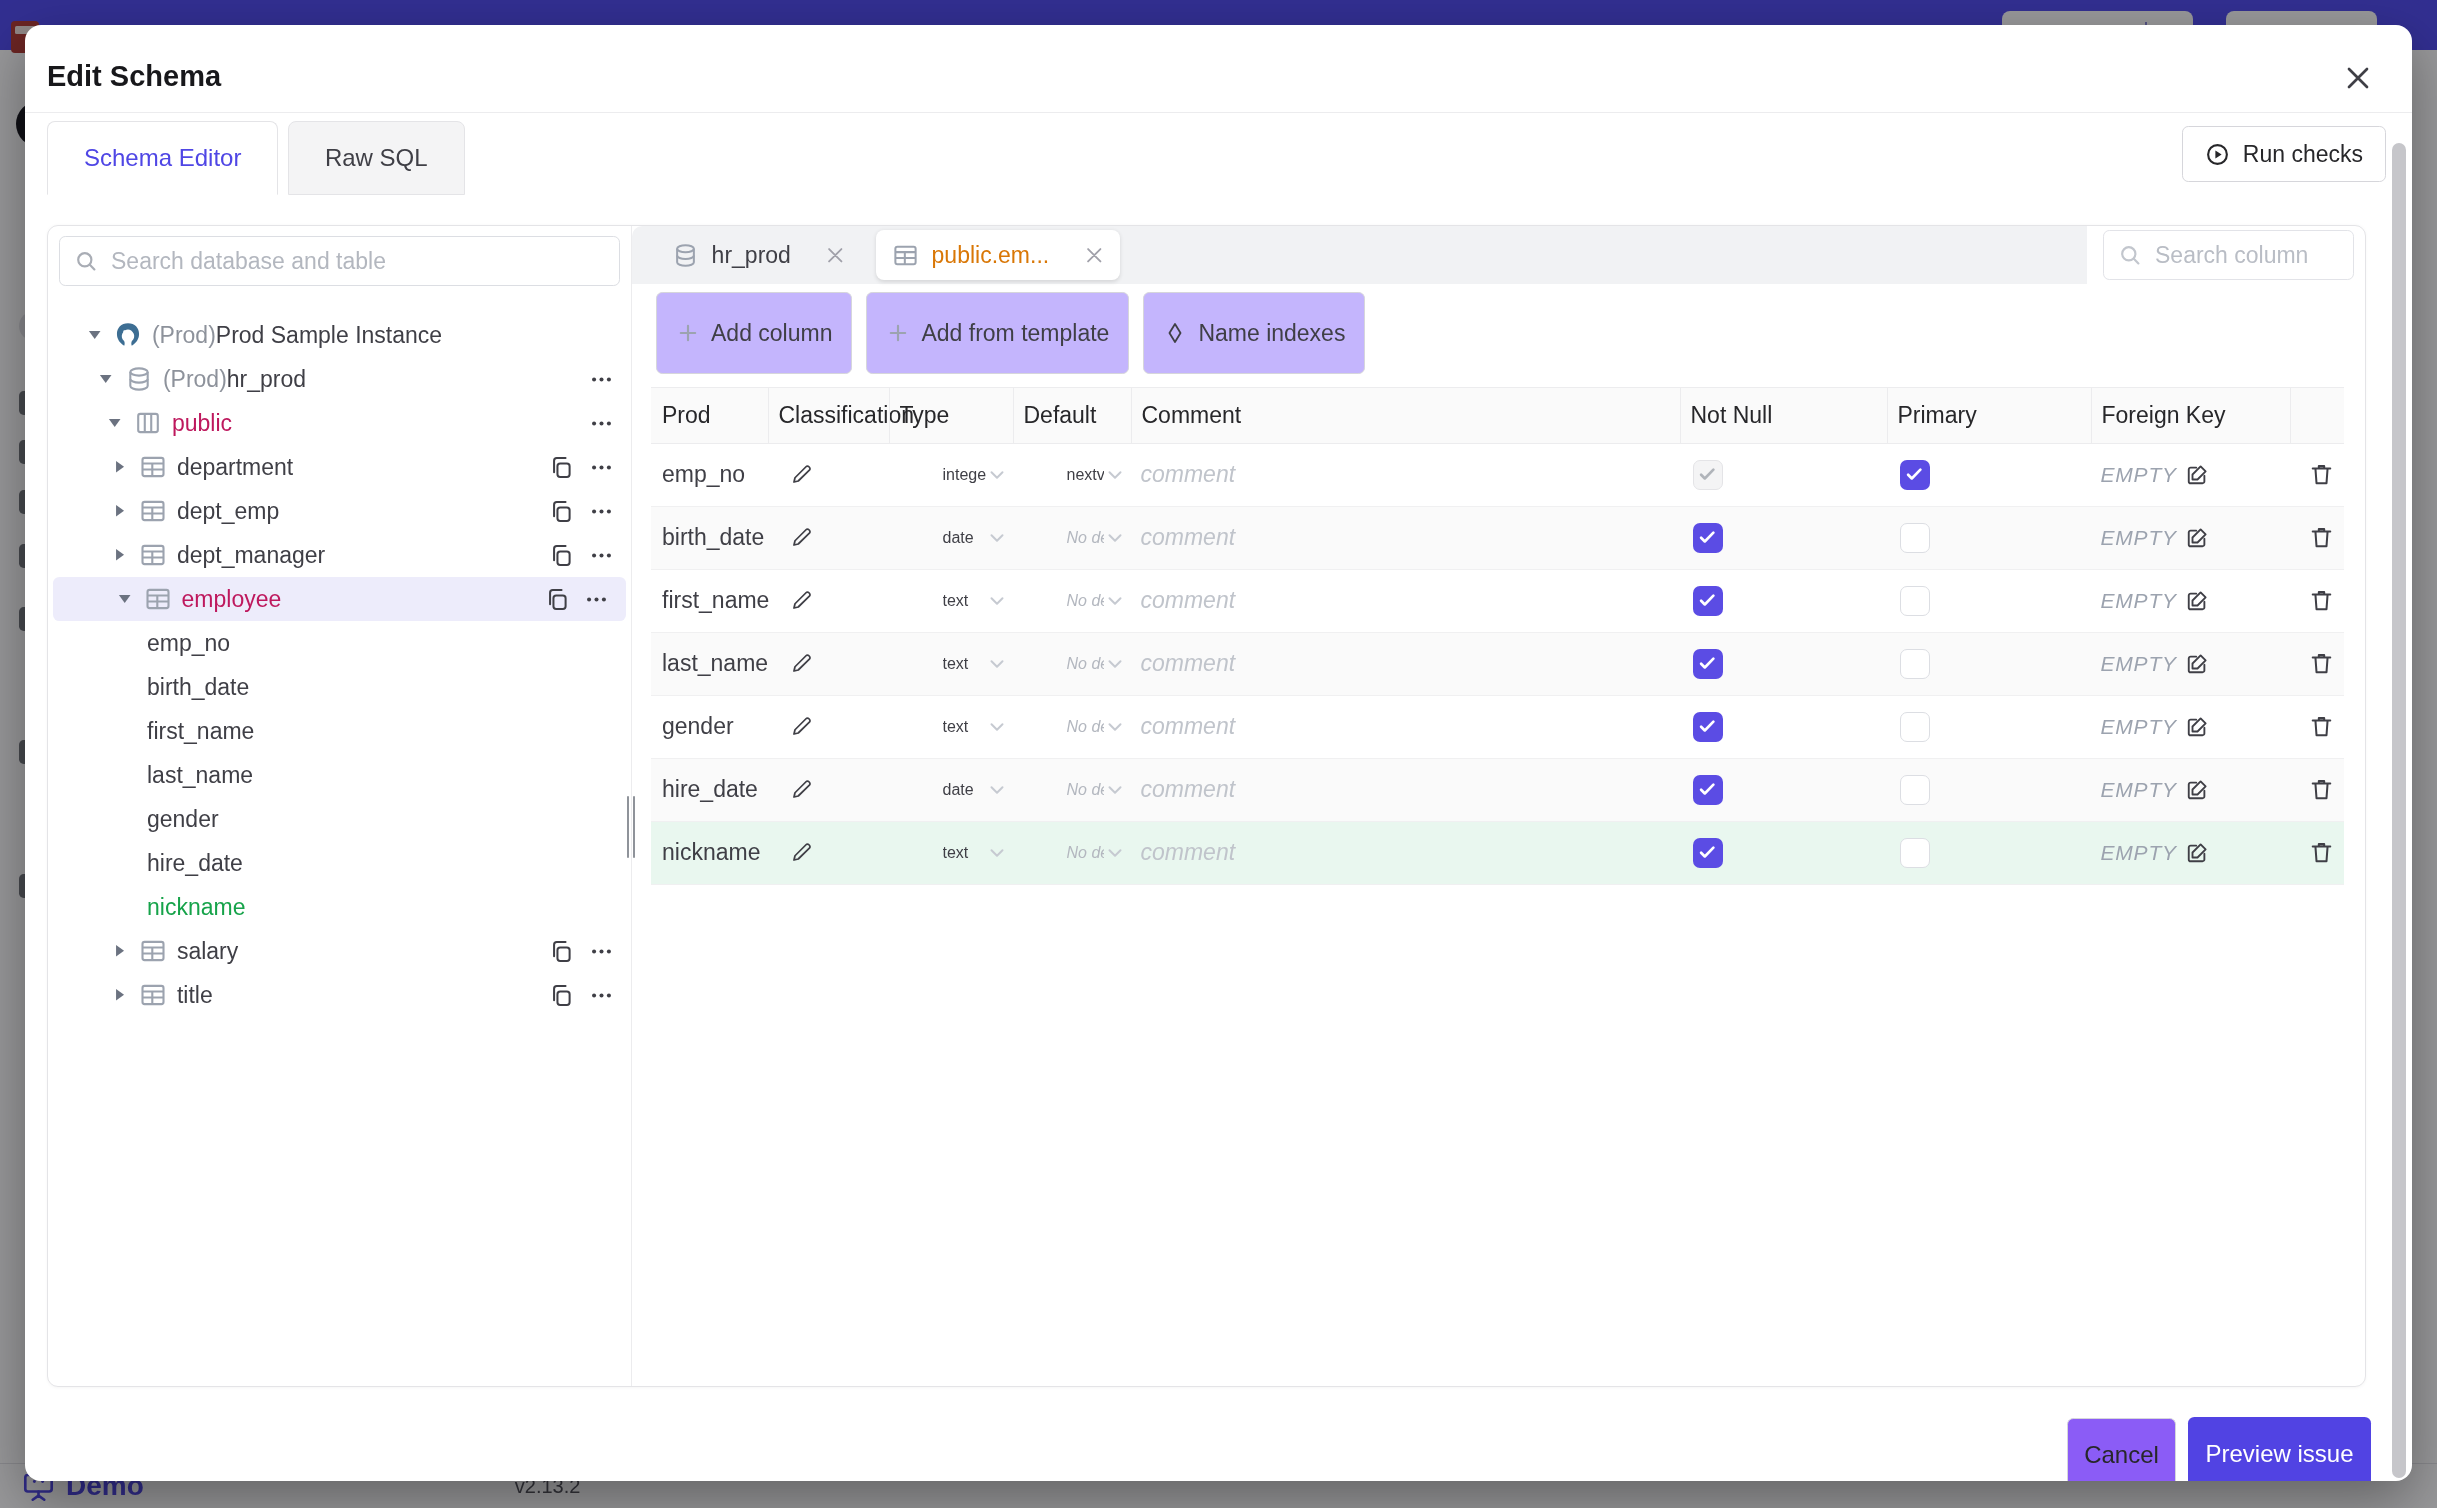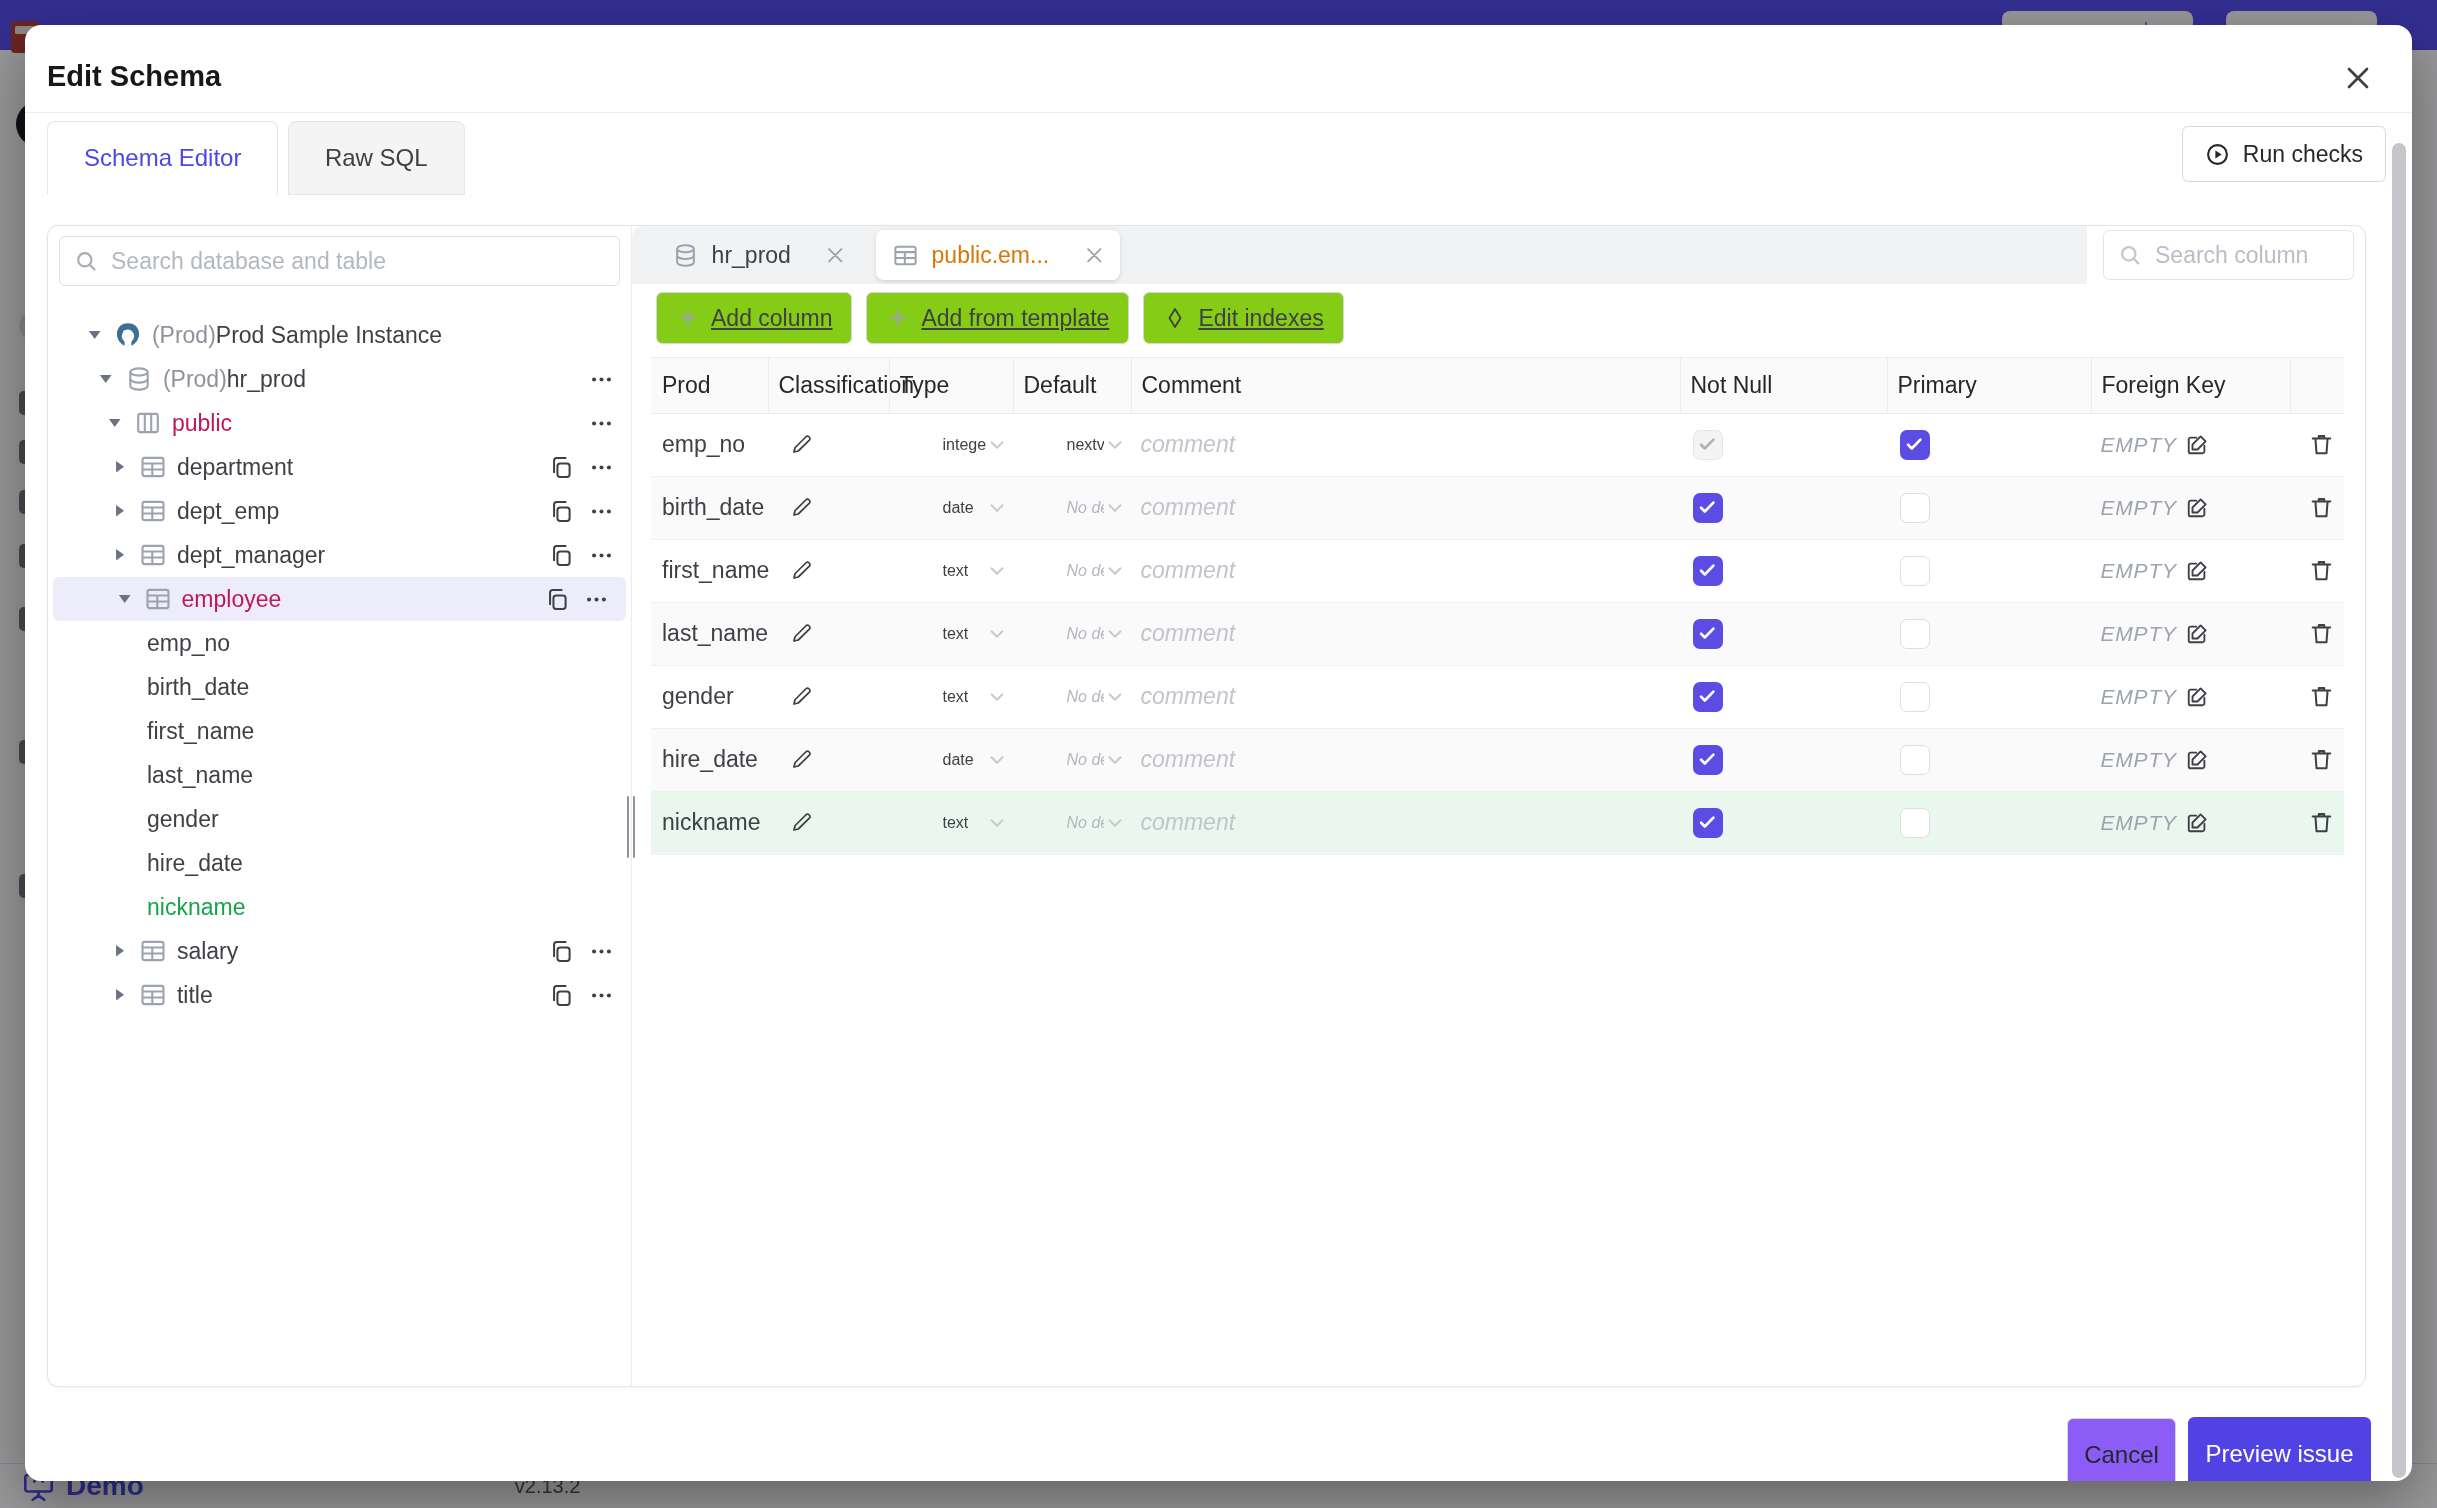--- a/index.html
+++ b/index.html
@@ -77,22 +77,22 @@
   .chip .x{width:20.5px;height:20.5px;color:#a1a1aa;margin-left:22px;}
   .chip.active{background:#fff;border-radius:8px;box-shadow:0 1.6px 4.7px rgba(0,0,0,.12);margin-left:14px;}
   .chip.active .lbl{color:#d97706;}
   .col-search-wrap{width:278px;flex:none;display:flex;align-items:center;justify-content:flex-end;padding-right:11px;box-sizing:border-box;}
   .col-search{width:251px;height:50px;border:0.8px solid #e2e3e8;border-radius:6.3px;display:flex;align-items:center;gap:11px;
     padding:0 14px;box-sizing:border-box;color:#c2c6cd;}
   .col-search input{border:none;outline:none;flex:1;min-width:0;font-size:23px;color:#3f3f46;background:transparent;font-family:inherit;}
   .col-search input::placeholder{color:#b9bdc5;}
 
   .toolbar{display:flex;gap:14px;margin:8px 0 0 24px;}
-  .tbtn{height:50px;display:flex;align-items:center;gap:11px;border:0.8px solid #d6d6db;border-radius:6.3px;background:#84cc16;
-    padding:0 19px;font-size:23px;color:#3f3f46;text-decoration:underline;}
+  .tbtn{height:50px;display:flex;align-items:center;gap:11px;border:0.8px solid #d6d6db;border-radius:6.3px;background:#c4b5fd;
+    padding:15px 19px;font-size:23px;color:#3f3f46;}
   .tbtn .bicon{width:24px;height:24px;color:#9ca3af;}
   .tbtn .bicon.dark{color:#3f3f46;}
 
   .grid{margin:12.6px 0 0 19px;width:1693px;}
   .g-head,.g-row{display:grid;grid-template-columns:117px 121px 124px 118px 549px 207px 204px 199px 55px;}
   .g-head{height:55px;background:#fafafa;border-top:0.8px solid #ececee;border-bottom:0.8px solid #ececee;}
   .g-head .th{display:flex;align-items:center;padding-left:9.5px;font-size:23px;color:#27272a;font-weight:500;
     border-left:0.8px solid #ececee;box-sizing:border-box;}
   .g-head .th:first-child{border-left:none;padding-left:11px;}
   .g-row{height:62px;border-bottom:0.8px solid #f0f0f1;}
@@ -474,21 +474,21 @@
           <div class="tbtn">
             <svg class="bicon" viewBox="0 0 20 20">
                 <use href="#i-plus"></use>
               </svg>
             <span>Add from template</span>
           </div>
           <div class="tbtn">
             <svg class="bicon dark" viewBox="0 0 20 20">
                 <use href="#i-diamond"></use>
               </svg>
-            <span>Edit indexes</span>
+            <span>Name indexes</span>
           </div>
         </div>
 
         <div class="grid">
           <div class="g-head">
             <div class="th">Prod</div>
             <div class="th">Classification</div>
             <div class="th">Type</div>
             <div class="th">Default</div>
             <div class="th">Comment</div>

